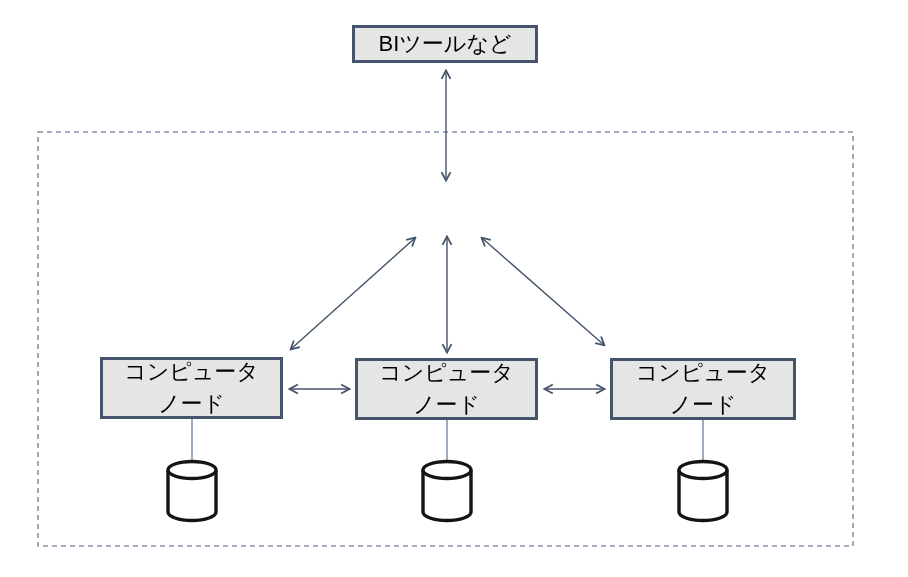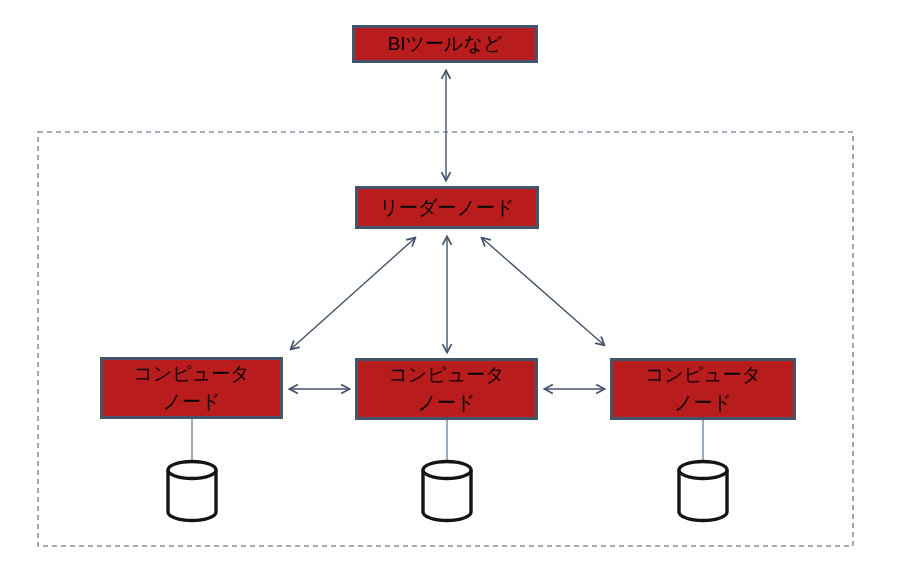--- a/index.html
+++ b/index.html
@@ -31,23 +31,23 @@
   .connector { stroke: var(--connector-line); stroke-width: 1.6; }
   .cyl { stroke: var(--cylinder-outline); stroke-width: 3.4; fill: #FFFFFF; }
   .node {
     position: absolute;
     box-sizing: border-box;
     display: flex;
     align-items: center;
     justify-content: center;
     text-align: center;
     border: 3px solid var(--box-border);
-    background: #b91c1c;
+    background: #e5e5e5;
     color: var(--text);
-    font-size: 19px;
+    font-size: 22px;
     line-height: 1.45;
     white-space: pre-line;
   }
   .node-bi     { left: 352px; top: 25px;  width: 186px; height: 38px; }
   .node-leader { left: 355px; top: 186px; width: 184px; height: 43px; }
   .node-comp1  { left: 100px; top: 357px; width: 183px; height: 62px; }
   .node-comp2  { left: 355px; top: 358px; width: 183px; height: 62px; }
   .node-comp3  { left: 610px; top: 358px; width: 186px; height: 62px; }
 </style>
 </head>
@@ -86,23 +86,20 @@
     <g>
       <path class="cyl" d="M 679 470 L 679 512 A 24 8.5 0 0 0 727 512 L 727 470"></path>
       <ellipse class="cyl" cx="703" cy="470" rx="24" ry="8.5"></ellipse>
     </g>
   </svg>
 
   <div class="node node-bi">
     <span>BIツールなど</span>
   </div>
 
-  <div class="node node-leader">
-    <span>リーダーノード</span>
-  </div>
 
   <div class="node node-comp1">
     <span>コンピュータ
 ノード</span>
   </div>
 
   <div class="node node-comp2">
     <span>コンピュータ
 ノード</span>
   </div>

